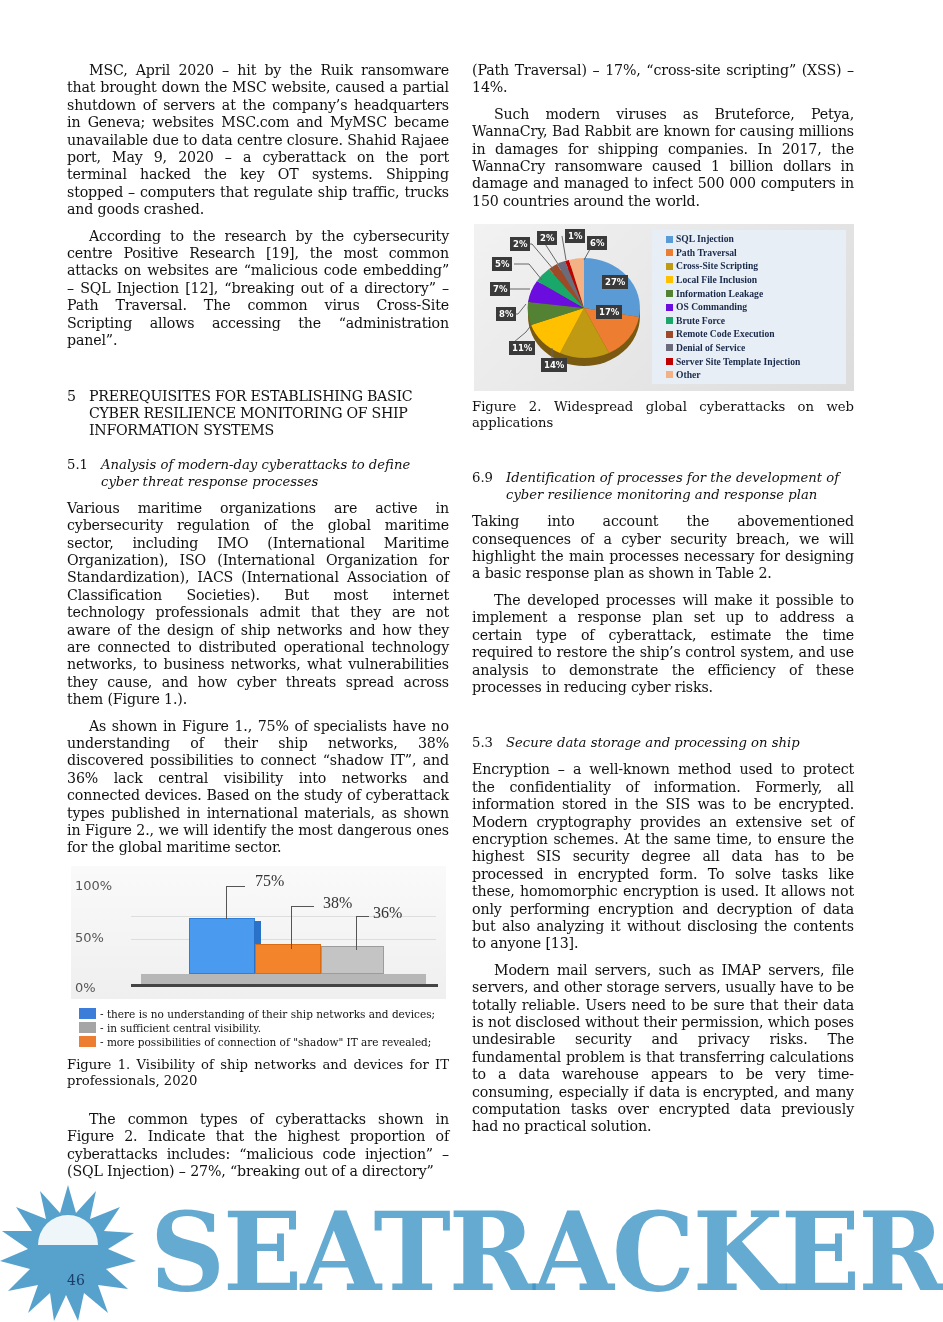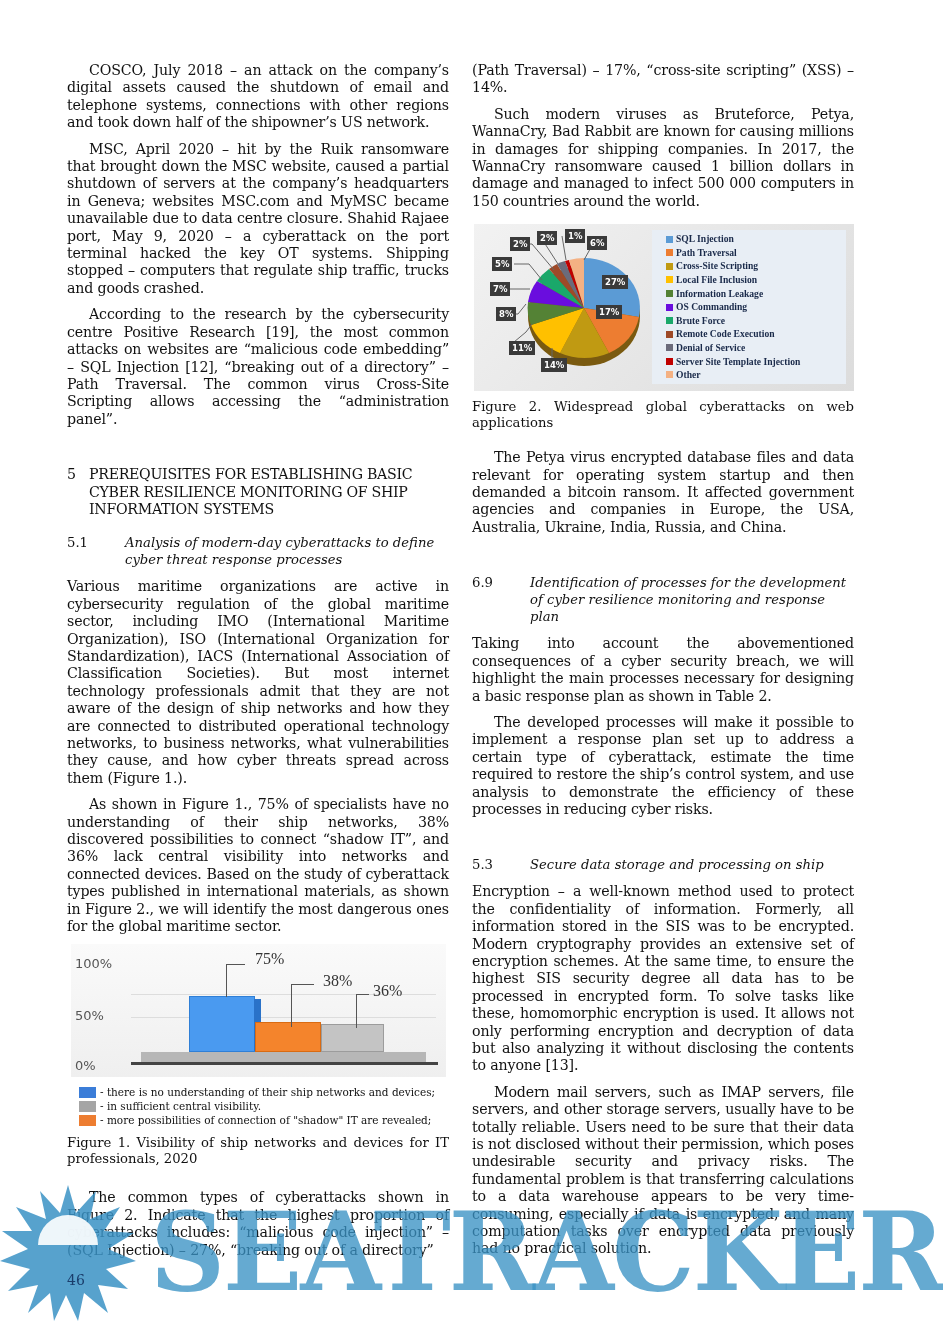--- a/index.html
+++ b/index.html
@@ -15,21 +15,21 @@
     margin: 0 0 9px 0; font-size: 14.2px; line-height: 17.4px;
     text-align: justify; letter-spacing: -0.15px;
   }
   p.body.indent { text-indent: 22px; }
   .heading-main {
     display: flex; font-size: 14.2px; line-height: 17.4px; text-transform: uppercase;
     margin: 38px 0 16px 0; letter-spacing: -0.3px;
   }
   .heading-main .num { width: 22px; flex: none; }
   .heading-sub {
-    display: flex; font-size: 13.2px; line-height: 17px; margin: 0 0 10px 0; gap: 24px;
+    display: flex; font-size: 13.2px; line-height: 17px; margin: 0 0 10px 0;
   }
   .heading-sub .num { width: 34px; flex: none; font-style: normal; }
   .heading-sub .txt { font-style: italic; }
   .caption { font-size: 13.2px; line-height: 16px; text-align: justify; margin: 8px 0 18px 0; }
 
   
   .fig1 { position: relative; width: 375px; height: 133px; margin: 6px 0 6px 4px;
     background: linear-gradient(180deg, #fafafa 0%, #efefef 100%); }
   .fig1 .ytick { position: absolute; left: 4px; font-family: "DejaVu Sans", sans-serif; font-size: 13px; color: #555; }
   .fig1 .grid { position: absolute; left: 60px; right: 10px; height: 1px; background: #ddd; }
@@ -56,21 +56,20 @@
   .pagenum { position: absolute; left: 67px; top: 1272px; font-size: 14px; color: #1a3d6b; z-index: 3; text-align: right; }
   .watermark { position: absolute; left: 0; top: 1185px; width: 943px; height: 137px; pointer-events: none; z-index: 2; }
   .wmtext { position: absolute; left: 150px; top: 1198px; font-family: "DejaVu Serif", serif; font-weight: bold;
     font-size: 104px; line-height: 104px; color: rgba(58,146,196,0.78); letter-spacing: -2px; z-index: 2; pointer-events:none;
     transform: scaleY(1.05); transform-origin: left top; }
 </style>
 </head>
 <body>
 
 <div class="col left">
-  <p class="body indent">COSCO, July 2018 – an attack on the company’s digital assets caused the shutdown of email and telephone systems, connections with other regions and took down half of the shipowner’s US network.</p>
   <p class="body indent">MSC, April 2020 – hit by the Ruik ransomware that brought down the MSC website, caused a partial shutdown of servers at the company’s headquarters in Geneva; websites MSC.com and MyMSC became unavailable due to data centre closure. Shahid Rajaee port, May 9, 2020 – a cyberattack on the port terminal hacked the key OT systems. Shipping stopped – computers that regulate ship traffic, trucks and goods crashed.</p>
   <p class="body indent">According to the research by the cybersecurity centre Positive Research [19], the most common attacks on websites are “malicious code embedding” – SQL Injection [12], “breaking out of a directory” – Path Traversal. The common virus Cross-Site Scripting allows accessing the “administration panel”.</p>
 
   <div class="heading-main">
     <span class="num">5</span>
     <span class="txt">PREREQUISITES FOR ESTABLISHING BASIC CYBER RESILIENCE MONITORING OF SHIP INFORMATION SYSTEMS</span>
   </div>
 
   <div class="heading-sub">
     <span class="num">5.1</span>
@@ -227,21 +226,20 @@
         </div>
       <div class="row">
           <span class="sw" style="background:#f4b183"></span>
           <span>Other</span>
         </div>
     </div>
   </div>
 
   <p class="caption">Figure 2. Widespread global cyberattacks on web applications</p>
 
-  <p class="body indent">The Petya virus encrypted database files and data relevant for operating system startup and then demanded a bitcoin ransom. It affected government agencies and companies in Europe, the USA, Australia, Ukraine, India, Russia, and China.</p>
 
   <div class="heading-sub" style="margin-top:38px">
     <span class="num">6.9</span>
     <span class="txt">Identification of processes for the development of cyber resilience monitoring and response plan</span>
   </div>
 
   <p class="body">Taking into account the abovementioned consequences of a cyber security breach, we will highlight the main processes necessary for designing a basic response plan as shown in Table 2.</p>
   <p class="body indent">The developed processes will make it possible to implement a response plan set up to address a certain type of cyberattack, estimate the time required to restore the ship’s control system, and use analysis to demonstrate the efficiency of these processes in reducing cyber risks.</p>
 
   <div class="heading-sub" style="margin-top:38px">

